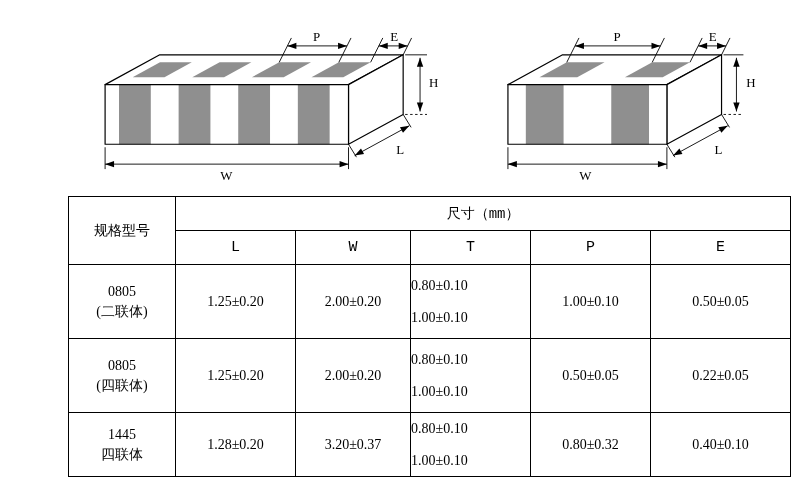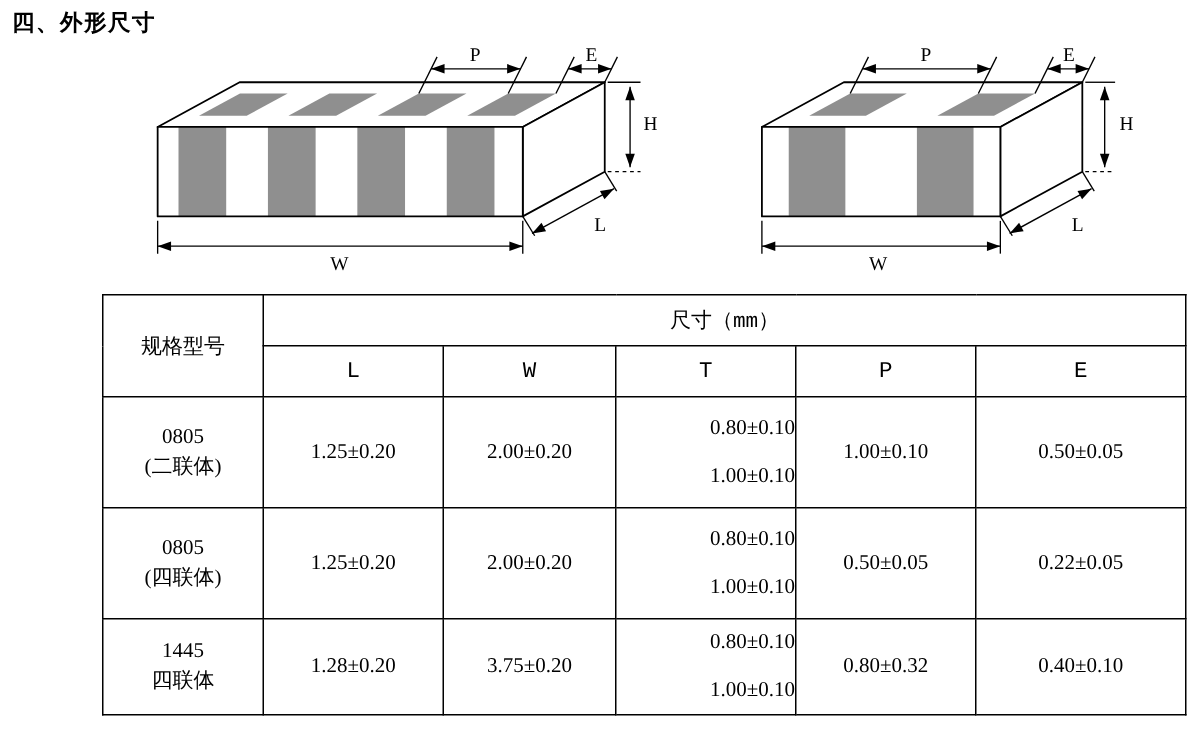--- a/index.html
+++ b/index.html
@@ -23,28 +23,27 @@
   table.dims { position:absolute; left:68px; top:196px; width:722px;
                border-collapse:collapse; table-layout:fixed; }
   table.dims td { border:1px solid #000; text-align:center; vertical-align:middle;
                   font-size:14px; padding:0; }
   .h-row td { height:34px;font-family:Liberation Mono, monospace; }
   .h-row.letters td { font-size:15px; }
   .data-row td { height:74px; }
   .data-row.last td { height:64px; }
   .model-cell div { line-height:1.4; }
   .t-cell .tvals { display:flex; flex-direction:column; justify-content:center;
-                   align-items:flex-end; gap:16px; }
+                   align-items:flex-start; gap:16px; }
 </style>
 </head>
 <body>
 
 <div class="page">
 
-  <div class="title">四、外形尺寸</div>
 
   <svg class="diag-left" width="358" height="154" viewBox="0 0 360 155">
 
     <polygon class="facefill" points="10,55 255,55 310,25 65,25"></polygon>
     <polygon class="pad" points="37.75,47.5 69.75,47.5 97.25,32.5 65.25,32.5" fill="#8f8f8f"></polygon>
     <polygon class="pad" points="97.75,47.5 129.75,47.5 157.25,32.5 125.25,32.5" fill="#8f8f8f"></polygon>
     <polygon class="pad" points="157.75,47.5 189.75,47.5 217.25,32.5 185.25,32.5" fill="#8f8f8f"></polygon>
     <polygon class="pad" points="217.75,47.5 249.75,47.5 277.25,32.5 245.25,32.5" fill="#8f8f8f"></polygon>
     <polygon class="outline" points="10,55 255,55 310,25 65,25"></polygon>
 
@@ -198,21 +197,21 @@
         <td>0.50±0.05</td>
         <td>0.22±0.05</td>
       </tr>
 
       <tr class="data-row last">
         <td class="model-cell">
           <div>1445</div>
           <div>四联体</div>
         </td>
         <td>1.28±0.20</td>
-        <td>3.75±0.20</td>
+        <td>3.20±0.37</td>
         <td class="t-cell">
           <div class="tvals">
             <div>0.80±0.10</div>
             <div>1.00±0.10</div>
           </div>
         </td>
         <td>0.80±0.32</td>
         <td>0.40±0.10</td>
       </tr>
     </tbody>

